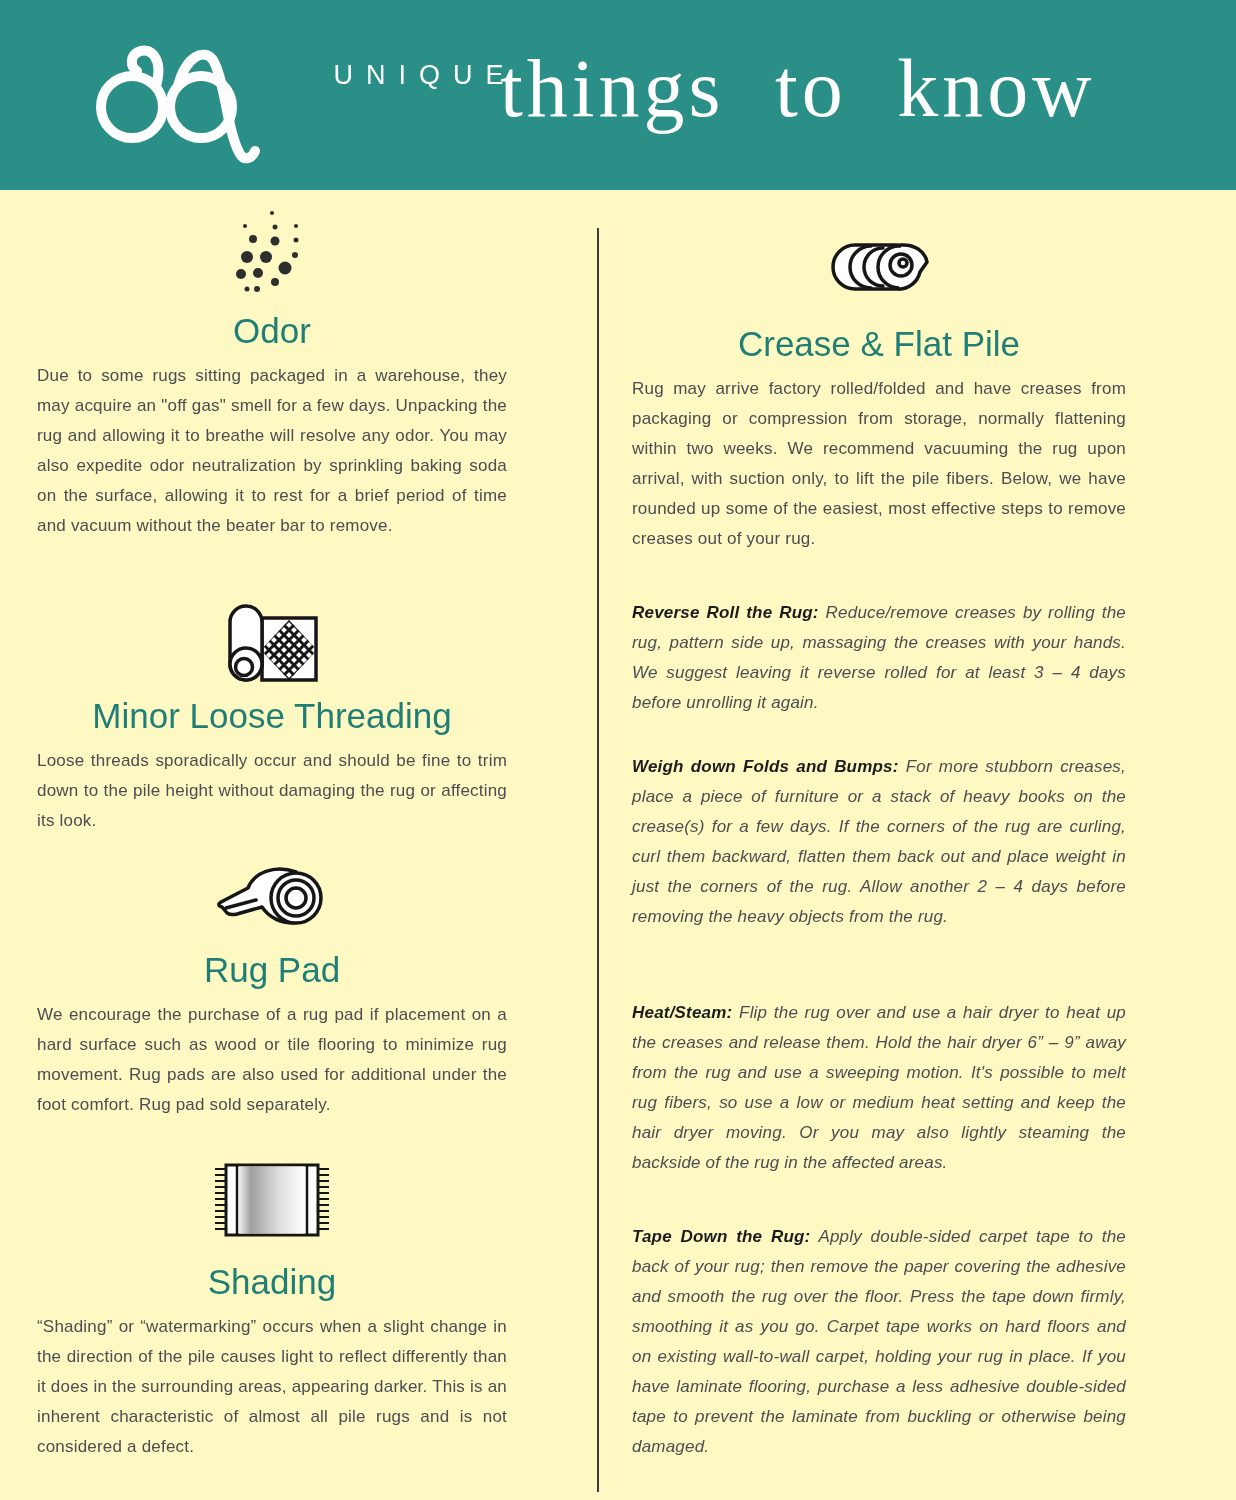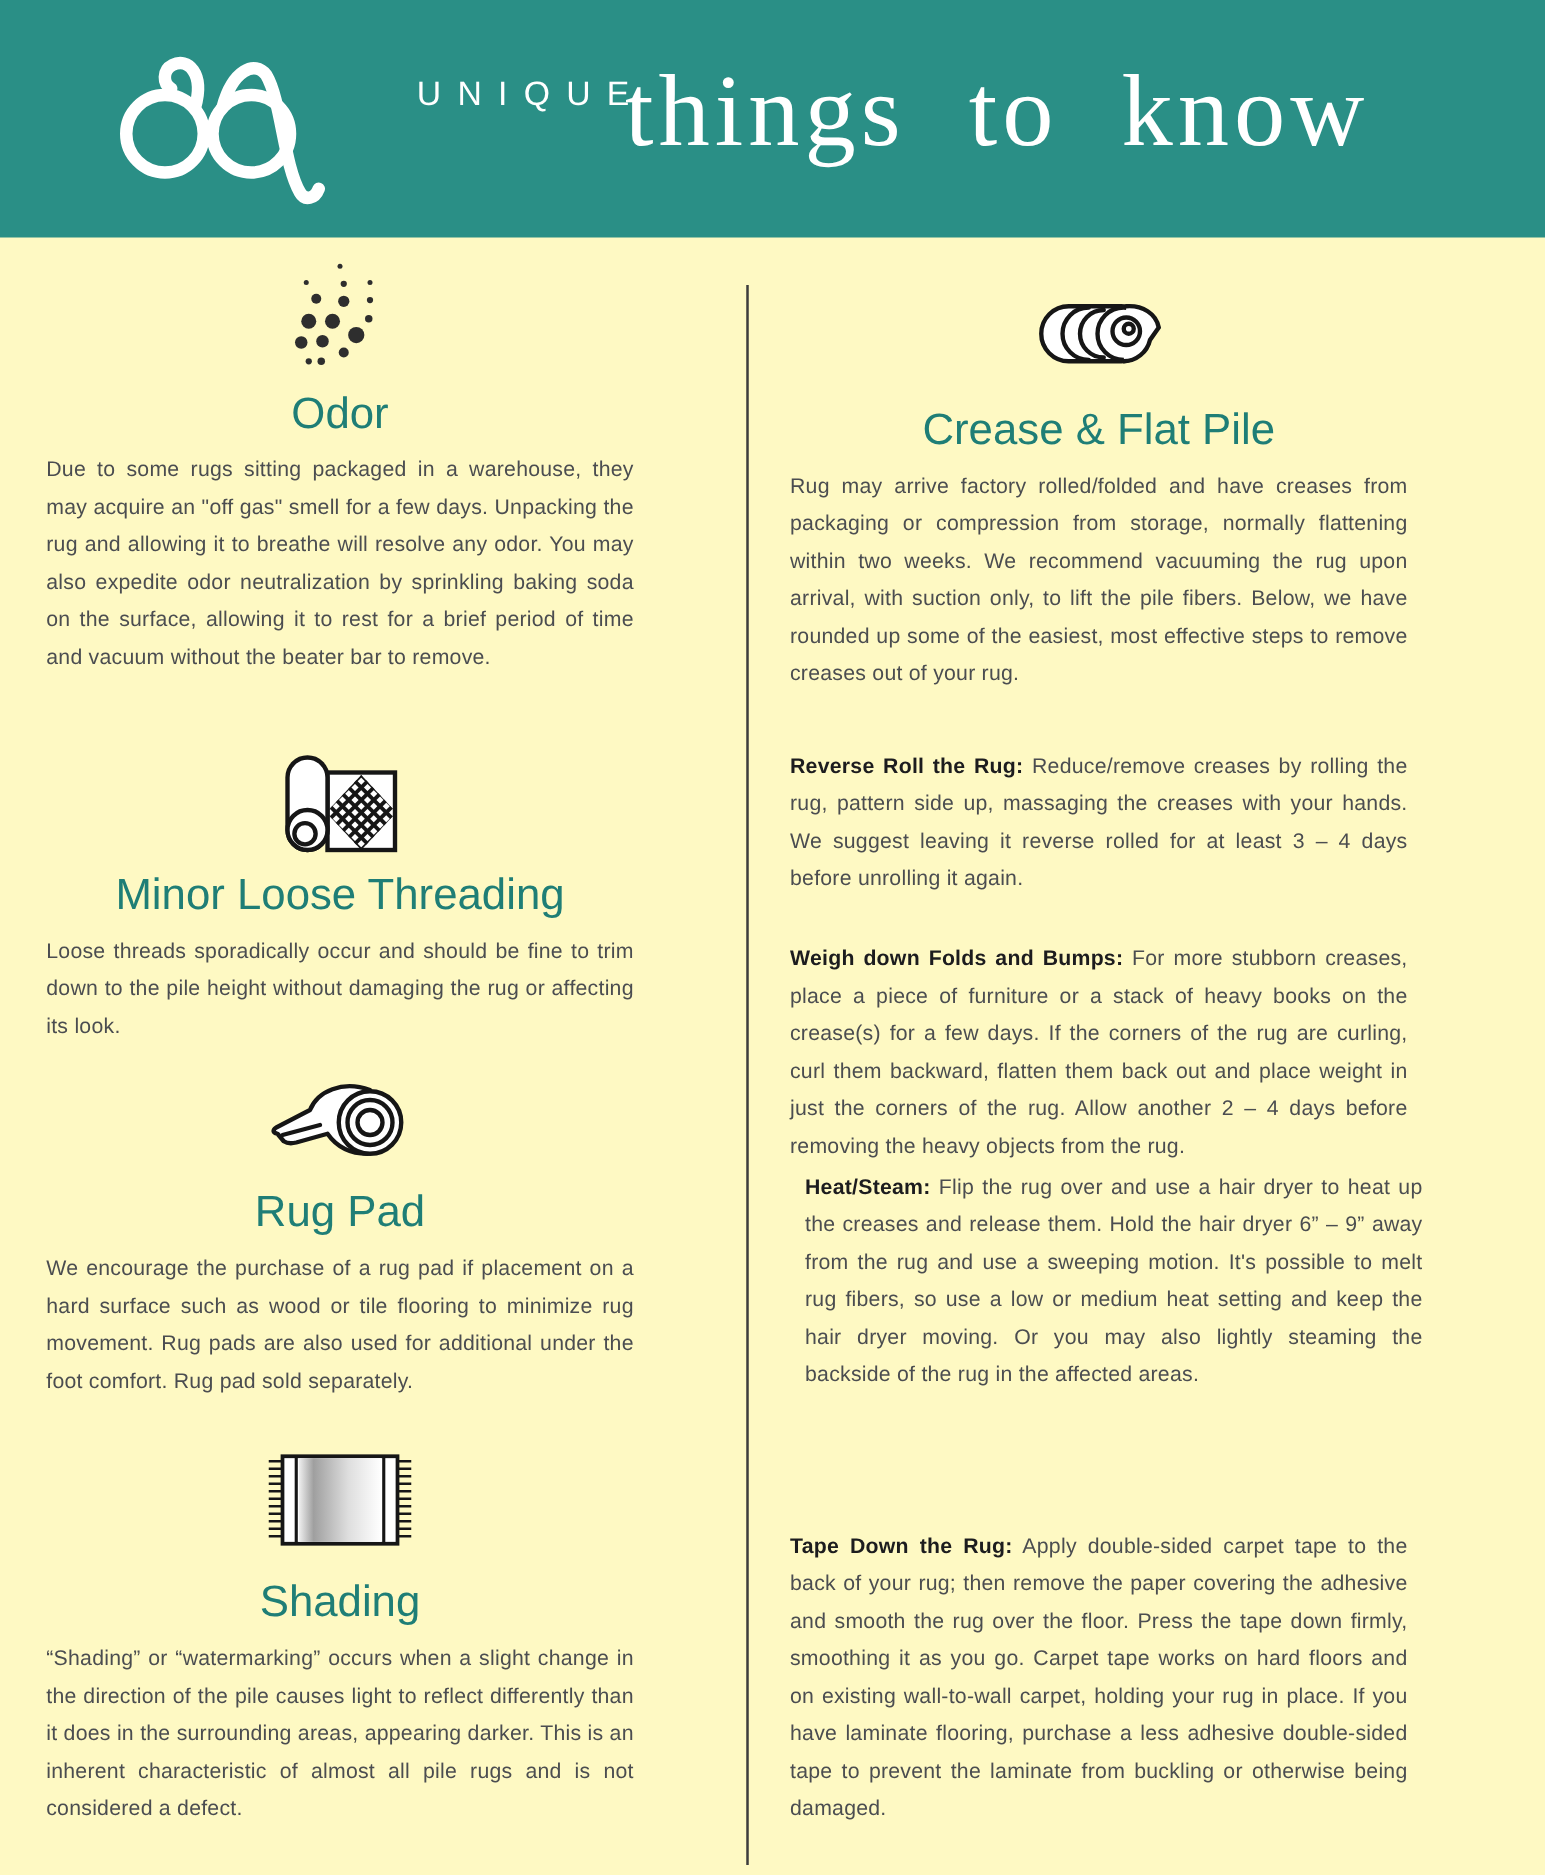--- a/index.html
+++ b/index.html
@@ -18,21 +18,21 @@
   
   .sec{position:absolute;}
   .col-left{left:37px;width:470px;}
   .col-right{left:632px;width:494px;}
   .icon-wrap{display:flex;justify-content:center;align-items:center;}
   h2.sec-heading{margin:10px 0 10px 0;text-align:center;font-family:Liberation Sans, sans-serif;
          font-weight:400;color:#1f7e76;font-size:35px;line-height:40px;}
   p.body{margin:0;color:#4b4d50;font-size:17px;line-height:30px;text-align:justify;
          letter-spacing:0.2px;}
   p.body .lead{color:#1c1c1e;font-weight:700;}
-  .tip{position:absolute;left:632px;width:494px;}
+  .tip{position:absolute;left:632px;width:494px;font-style:italic;}
   svg.icon{display:block;}
 </style>
 </head>
 <body>
 
 <div class="page">
 
   <header class="banner" style="background:#2a8f86;">
     <svg class="logo icon" width="180" height="130" viewBox="0 0 180 130" fill="none" stroke="#ffffff" stroke-width="10" stroke-linecap="round">
       <circle cx="44" cy="67" r="31"></circle>
@@ -185,21 +185,21 @@
   <p class="body tip" style="top:598px;">
     <b class="lead">Reverse Roll the Rug:</b>
     <span>Reduce/remove creases by rolling the rug, pattern side up, massaging the creases with your hands. We suggest leaving it reverse rolled for at least 3 – 4 days before unrolling it again.</span>
   </p>
 
   <p class="body tip" style="top:752px;">
     <b class="lead">Weigh down Folds and Bumps:</b>
     <span>For more stubborn creases, place a piece of furniture or a stack of heavy books on the crease(s) for a few days. If the corners of the rug are curling, curl them backward, flatten them back out and place weight in just the corners of the rug. Allow another 2 – 4 days before removing the heavy objects from the rug.</span>
   </p>
 
-  <p class="body tip" style="top:935px;margin-left:12px;">
+  <p class="body tip" style="top:998px;">
     <b class="lead">Heat/Steam:</b>
     <span>Flip the rug over and use a hair dryer to heat up the creases and release them. Hold the hair dryer 6” – 9” away from the rug and use a sweeping motion. It's possible to melt rug fibers, so use a low or medium heat setting and keep the hair dryer moving. Or you may also lightly steaming the backside of the rug in the affected areas.</span>
   </p>
 
   <p class="body tip" style="top:1222px;">
     <b class="lead">Tape Down the Rug:</b>
     <span>Apply double-sided carpet tape to the back of your rug; then remove the paper covering the adhesive and smooth the rug over the floor. Press the tape down firmly, smoothing it as you go. Carpet tape works on hard floors and on existing wall-to-wall carpet, holding your rug in place. If you have laminate flooring, purchase a less adhesive double-sided tape to prevent the laminate from buckling or otherwise being damaged.</span>
   </p>
 
 </div>

